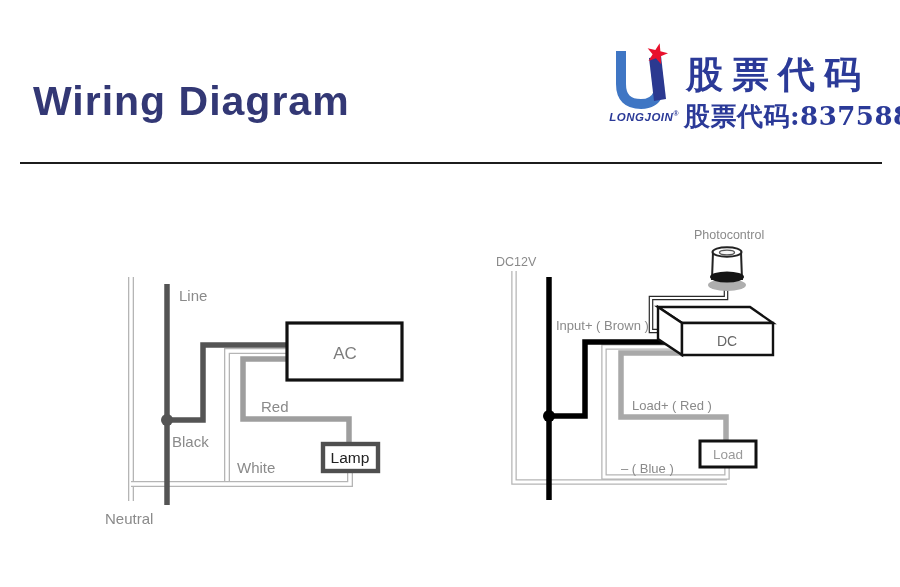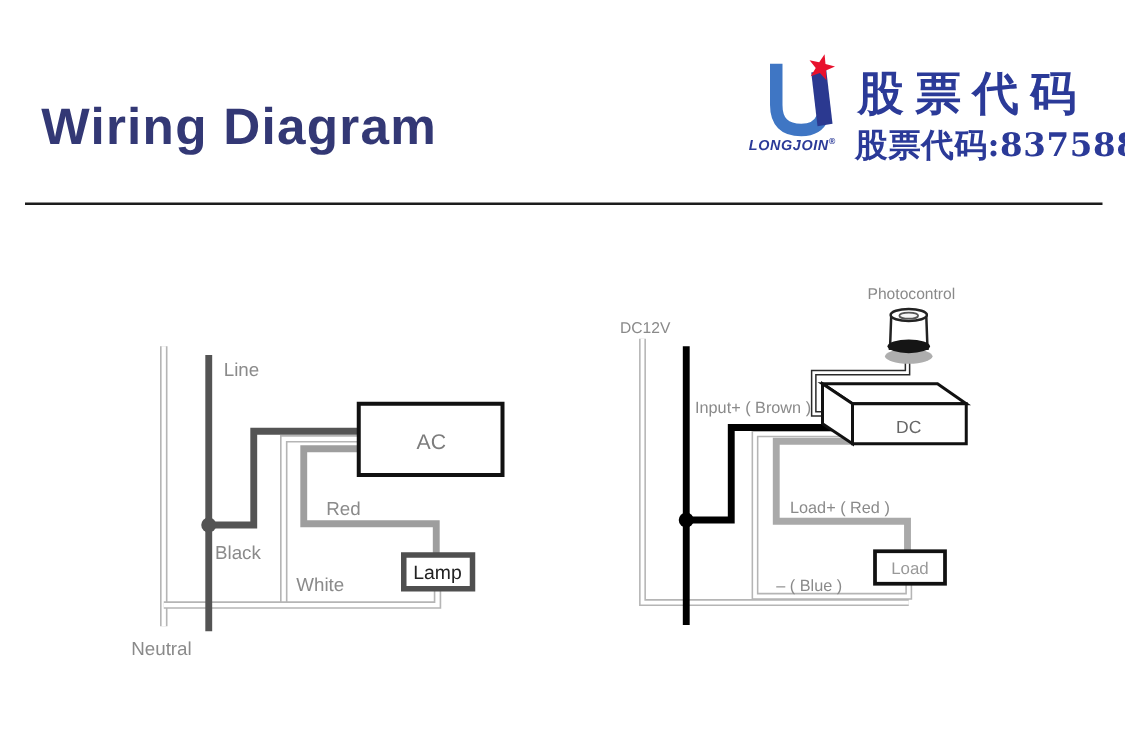--- a/index.html
+++ b/index.html
@@ -1,18 +1,18 @@
 <!DOCTYPE html>
 <html><head>
 <meta charset="utf-8">
 <style>
   html,body{margin:0;padding:0;}
   body{width:900px;height:587px;position:relative;background:#ffffff;overflow:hidden;
        font-family:"Liberation Sans", sans-serif;}
-  .page{position:absolute;inset:0;width:900px;height:587px;}
+  .page{position:absolute;inset:0;width:900px;height:587px;text-align:right;}
   .title{position:absolute;left:33px;top:78px;font-size:41px;font-weight:bold;
          color:#333875;letter-spacing:1px;}
   .divider{position:absolute;left:20px;top:162px;width:862px;height:2px;background:#1c1c1c;}
   .logo-mark{position:absolute;left:598px;top:38px;width:80px;height:92px;}
   .logo-brand{position:absolute;left:599px;top:110px;width:80px;font-size:11.5px;font-weight:bold;
               font-style:italic;color:#2b3a98;letter-spacing:0.5px;}
   .logo-brand sup{font-size:7px;}
   .logo-cn{position:absolute;left:686px;top:50px;font-size:37px;font-weight:bold;
            color:#2b3a98;letter-spacing:9px;font-family:"DejaVu Serif", serif;white-space:nowrap;}
   .logo-stock{position:absolute;left:684px;top:99px;font-size:26px;font-weight:bold;

